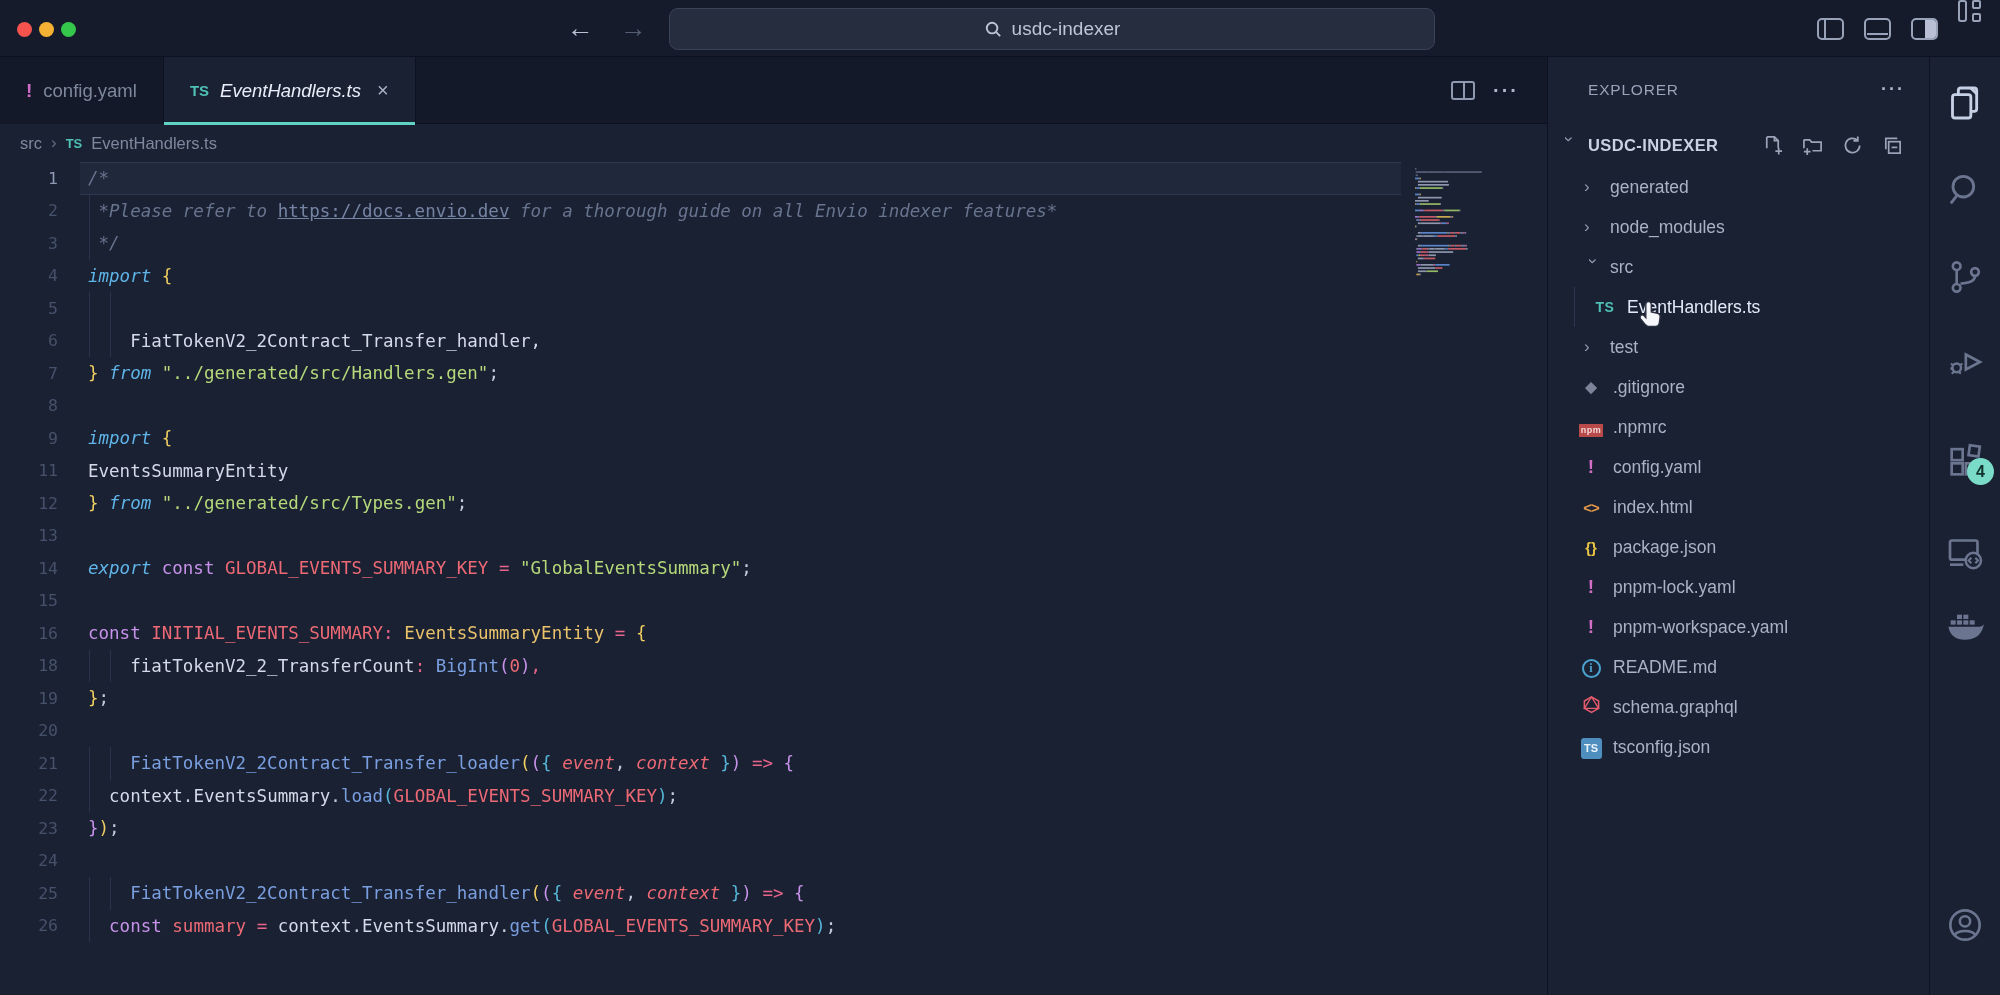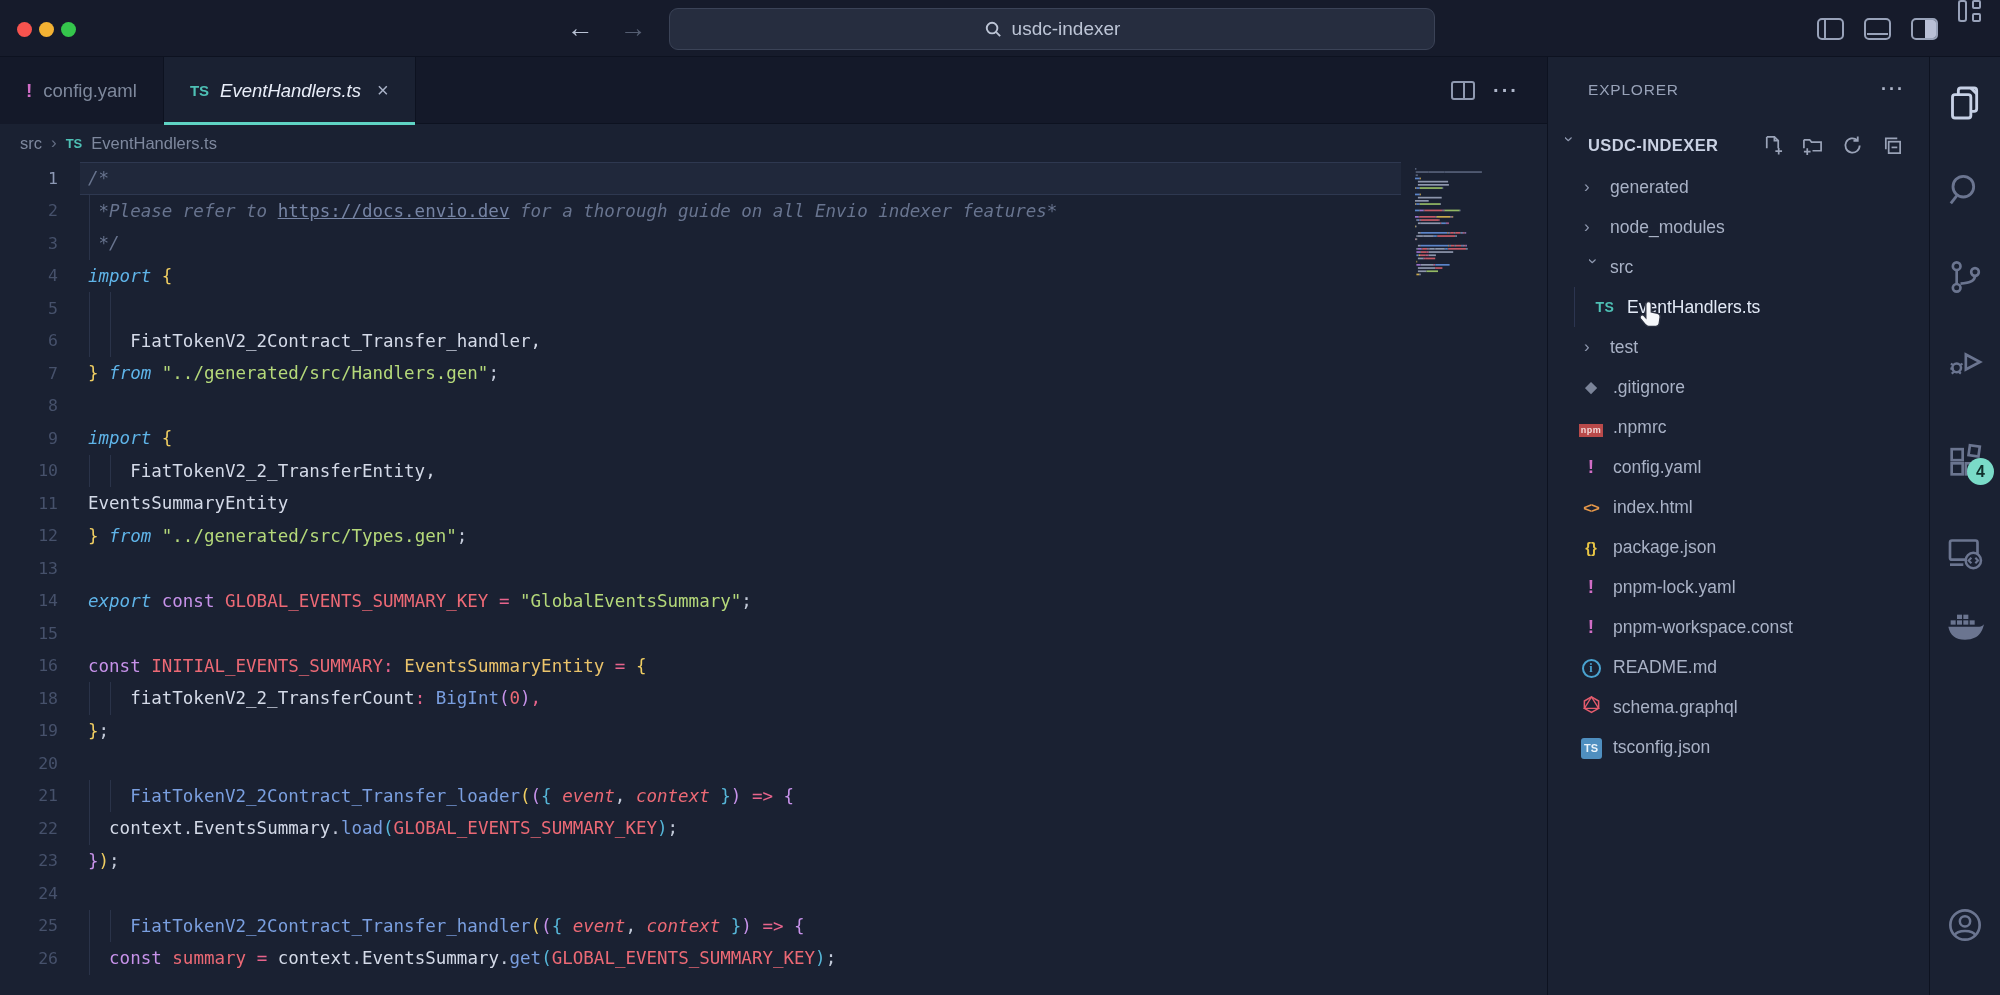--- a/index.html
+++ b/index.html
@@ -170,21 +170,20 @@
         <div id="code-lines">
             <div class="line cur"><span class="ln">1</span><span class="lc"><span class="cm">/*</span></span></div>
             <div class="line"><span class="ln">2</span><span class="lc"><span class="cm"> *Please refer to </span><span class="cml">https://docs.envio.dev</span><span class="cm"> for a thorough guide on all Envio indexer features*</span></span><i class="g" style="left: 88.5px;"></i></div>
             <div class="line"><span class="ln">3</span><span class="lc"><span class="cm"> */</span></span><i class="g" style="left: 88.5px;"></i></div>
             <div class="line"><span class="ln">4</span><span class="lc"><span class="kw">import</span><span class="tx"> </span><span class="by">{</span></span></div>
             <div class="line"><span class="ln">5</span><i class="g" style="left: 88.5px;"></i><i class="g" style="left: 109.56px;"></i></div>
             <div class="line"><span class="ln">6</span><span class="lc"><span class="tx">    FiatTokenV2_2Contract_Transfer_handler,</span></span><i class="g" style="left: 88.5px;"></i><i class="g" style="left: 109.56px;"></i></div>
             <div class="line"><span class="ln">7</span><span class="lc"><span class="by">}</span><span class="tx"> </span><span class="kw">from</span><span class="tx"> </span><span class="st">"../generated/src/Handlers.gen"</span><span class="pu">;</span></span></div>
             <div class="line"><span class="ln">8</span><span class="lc"></span></div>
             <div class="line"><span class="ln">9</span><span class="lc"><span class="kw">import</span><span class="tx"> </span><span class="by">{</span></span></div>
-            <div class="line"><span class="ln">10</span><span class="lc"><span class="tx">    FiatTokenV2_2_TransferEntity,</span></span><i class="g" style="left: 88.5px;"></i><i class="g" style="left: 109.56px;"></i></div>
             <div class="line"><span class="ln">11</span><span class="lc"><span class="tx">EventsSummaryEntity</span></span></div>
             <div class="line"><span class="ln">12</span><span class="lc"><span class="by">}</span><span class="tx"> </span><span class="kw">from</span><span class="tx"> </span><span class="st">"../generated/src/Types.gen"</span><span class="pu">;</span></span></div>
             <div class="line"><span class="ln">13</span><span class="lc"></span></div>
             <div class="line"><span class="ln">14</span><span class="lc"><span class="kw">export</span><span class="tx"> </span><span class="kc">const</span><span class="tx"> </span><span class="vr">GLOBAL_EVENTS_SUMMARY_KEY</span><span class="tx"> </span><span class="op">=</span><span class="tx"> </span><span class="st">"GlobalEventsSummary"</span><span class="pu">;</span></span></div>
             <div class="line"><span class="ln">15</span><span class="lc"></span></div>
             <div class="line"><span class="ln">16</span><span class="lc"><span class="kc">const</span><span class="tx"> </span><span class="vr">INITIAL_EVENTS_SUMMARY</span><span class="op">:</span><span class="tx"> </span><span class="ty">EventsSummaryEntity</span><span class="tx"> </span><span class="op">=</span><span class="tx"> </span><span class="by">{</span></span></div>
             <div class="line"><span class="ln">18</span><span class="lc"><span class="tx">    </span><span class="tx">fiatTokenV2_2_TransferCount</span><span class="op">:</span><span class="tx"> </span><span class="fn">BigInt</span><span class="bp">(</span><span class="nm">0</span><span class="bp">)</span><span class="op">,</span></span><i class="g" style="left: 88.5px;"></i><i class="g" style="left: 109.56px;"></i></div>
             <div class="line"><span class="ln">19</span><span class="lc"><span class="by">}</span><span class="pu">;</span></span></div>
             <div class="line"><span class="ln">20</span><span class="lc"></span></div>
             <div class="line"><span class="ln">21</span><span class="lc"><span class="tx">    </span><span class="fn">FiatTokenV2_2Contract_Transfer_loader</span><span class="by">(</span><span class="bp">(</span><span class="bc">{</span><span class="tx"> </span><span class="vri">event</span><span class="pu">,</span><span class="tx"> </span><span class="vri">context</span><span class="tx"> </span><span class="bc">}</span><span class="bp">)</span><span class="tx"> </span><span class="op">=&gt;</span><span class="tx"> </span><span class="bp">{</span></span><i class="g" style="left: 88.5px;"></i><i class="g" style="left: 109.56px;"></i></div>
@@ -424,21 +423,21 @@
           <div class="trow" style="padding-left: 30px;">
             <span class="fi i-json">{}</span>
             <span>package.json</span>
           </div>
           <div class="trow" style="padding-left: 30px;">
             <span class="fi i-yaml">!</span>
             <span>pnpm-lock.yaml</span>
           </div>
           <div class="trow" style="padding-left: 30px;">
             <span class="fi i-yaml">!</span>
-            <span>pnpm-workspace.const</span>
+            <span>pnpm-workspace.yaml</span>
           </div>
           <div class="trow" style="padding-left: 30px;">
             <span class="fi"><span class="i-info">i</span></span>
             <span>README.md</span>
           </div>
           <div class="trow" style="padding-left: 30px;">
             <span class="fi "><svg width="19" height="19" viewBox="0 0 20 20">
                 <path d="M10 2 L17.5 6.3 V14 L10 18.3 L2.5 14 V6.3 Z" fill="none" stroke="#e55c6d" stroke-width="1.6"></path>
                 <path d="M2.5 14 L10 2 L17.5 14 Z" fill="none" stroke="#e55c6d" stroke-width="1.4"></path>
               </svg></span>

